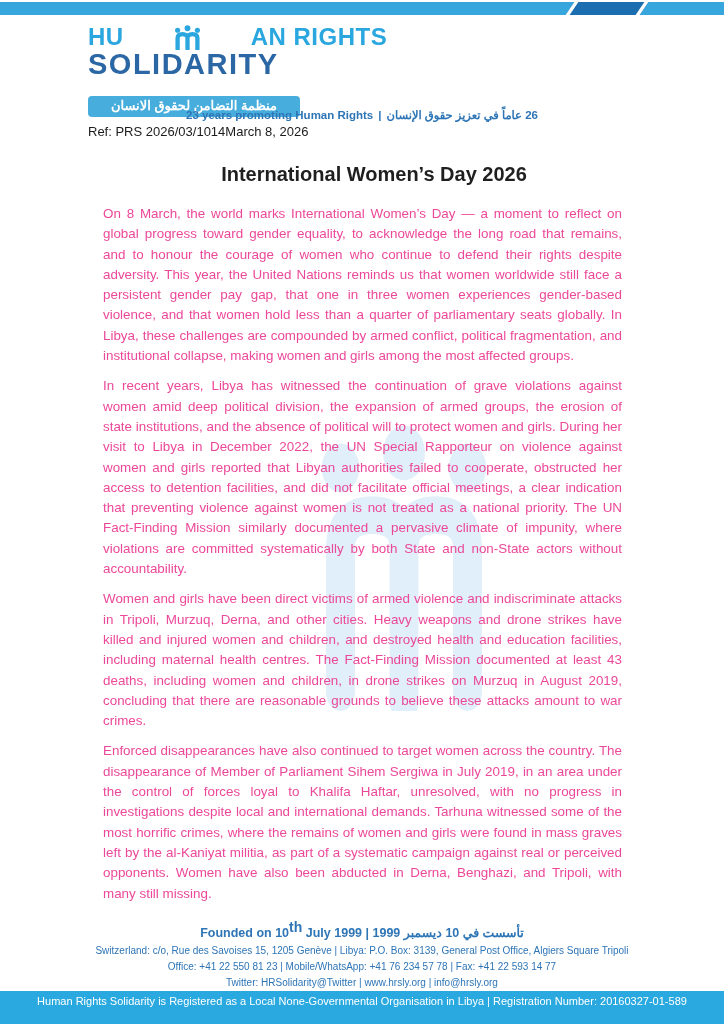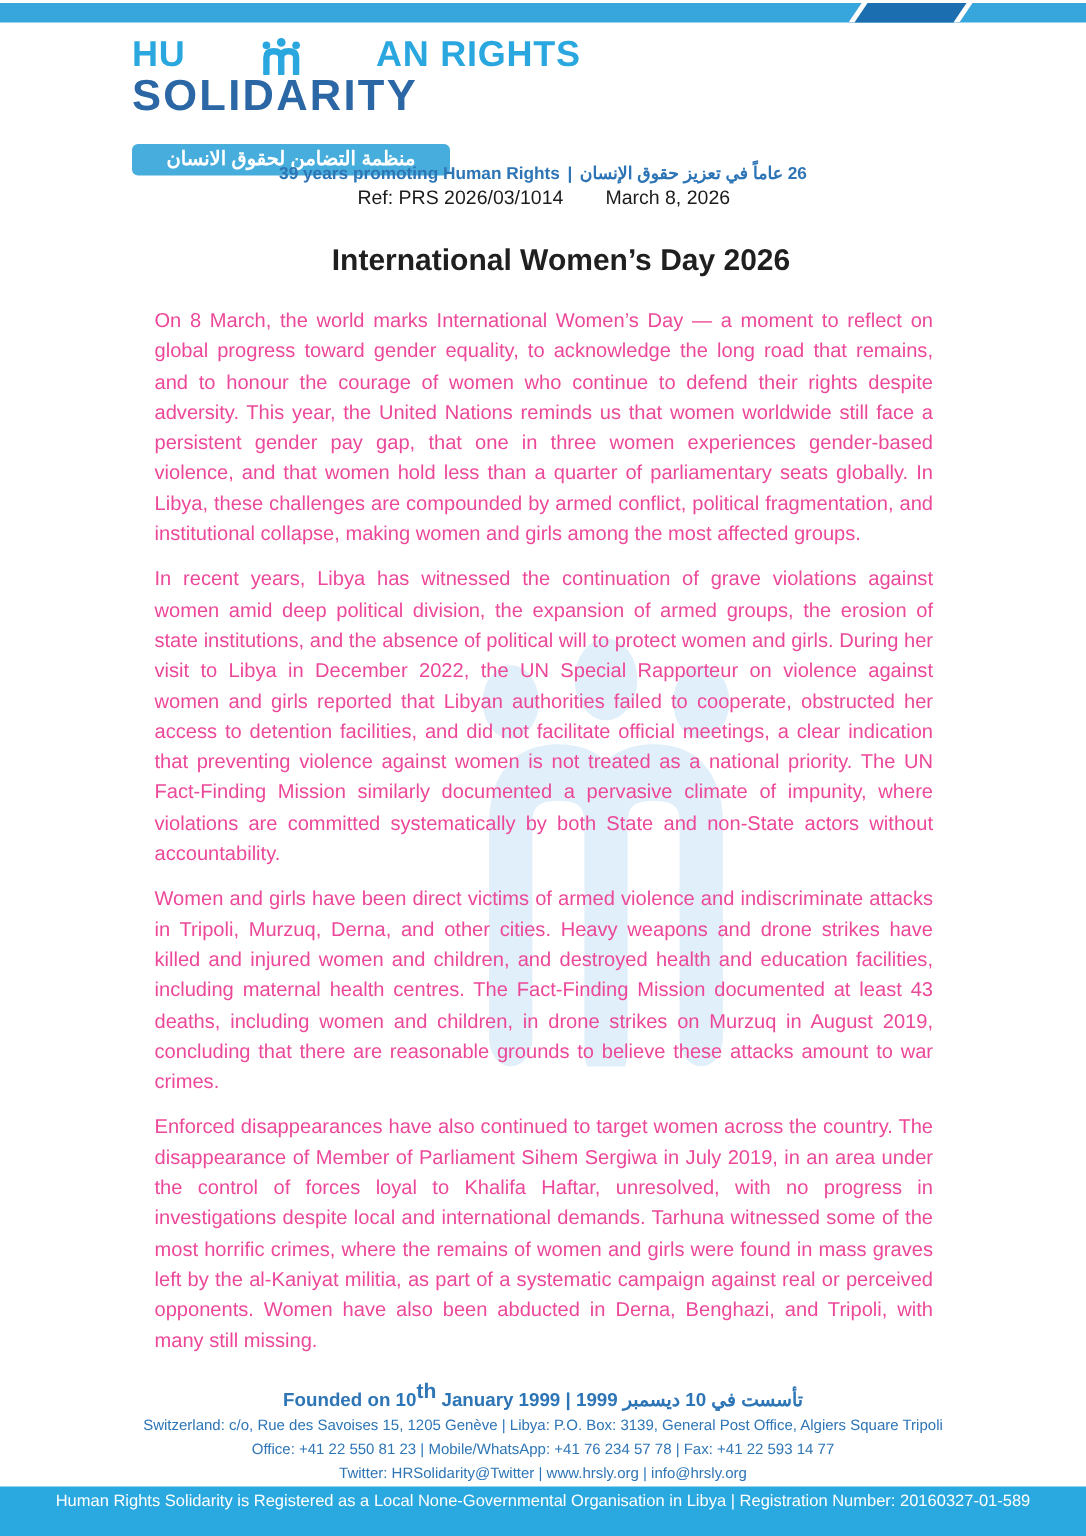--- a/index.html
+++ b/index.html
@@ -21,21 +21,21 @@
   .logo-arabic{
     margin-top:17px;background:#47addc;border-radius:4px;color:#ffffff;
     font-size:13px;font-weight:bold;text-align:center;padding:2px 6px 4px 6px;direction:rtl;
   }
   
   .tagline{position:absolute;top:108px;left:0;width:724px;text-align:center;
     font-size:11.5px;font-weight:bold;color:#2e75b6;}
   .tagline .sep{margin:0 5px;}
   
   .ref-row{position:absolute;top:124px;left:88px;width:549px;display:flex;
-    justify-content:center;font-size:13px;color:#1c1c1c;gap:28px;}
+    justify-content:flex-start;font-size:13px;color:#1c1c1c;}
   
   .doc-title{position:absolute;top:163px;left:0;width:724px;text-align:center;
     font-size:20px;font-weight:bold;color:#1f1f1f;padding-left:12px;}
   
   .watermark{position:absolute;left:303px;top:419px;width:202px;height:292px;z-index:0;}
   
   .content{position:absolute;top:204px;left:103px;width:519px;z-index:1;
     font-size:13.4px;line-height:20.3px;color:#ec4899;text-align:justify;}
   .content p{margin:0 0 10px 0;}
   
@@ -67,21 +67,21 @@
           </g>
           <path d="M8,29 V16 Q8,11 14,11 Q20,11 20,16 V29 M20,16 Q20,11 26,11 Q32,11 32,16 V29" fill="none" stroke="#2aa7df" stroke-width="5.2" stroke-linecap="round"></path>
         </svg></span>
         <span>AN RIGHTS</span>
     </div>
     <div class="logo-line2">SOLIDARITY</div>
     <div class="logo-arabic">منظمة التضامن لحقوق الانسان</div>
   </div>
 
   <div class="tagline">
-    <span>39 years promoting Human Rights</span><span class="sep">|</span><span class="ar">26 عاماً في تعزيز حقوق الإنسان</span>
+    <span>23 years promoting Human Rights</span><span class="sep">|</span><span class="ar">26 عاماً في تعزيز حقوق الإنسان</span>
   </div>
 
   <div class="ref-row">
     <span>Ref: PRS 2026/03/1014</span>
     <span>March 8, 2026</span>
   </div>
 
   <div class="doc-title">International Women’s Day 2026</div>
 
   <svg class="watermark" viewBox="0 0 280 310" preserveAspectRatio="none">
@@ -95,21 +95,21 @@
 
   <div class="content">
     <p>On 8 March, the world marks International Women’s Day — a moment to reflect on global progress toward gender equality, to acknowledge the long road that remains, and to honour the courage of women who continue to defend their rights despite adversity. This year, the United Nations reminds us that women worldwide still face a persistent gender pay gap, that one in three women experiences gender-based violence, and that women hold less than a quarter of parliamentary seats globally. In Libya, these challenges are compounded by armed conflict, political fragmentation, and institutional collapse, making women and girls among the most affected groups.</p>
     <p>In recent years, Libya has witnessed the continuation of grave violations against women amid deep political division, the expansion of armed groups, the erosion of state institutions, and the absence of political will to protect women and girls. During her visit to Libya in December 2022, the UN Special Rapporteur on violence against women and girls reported that Libyan authorities failed to cooperate, obstructed her access to detention facilities, and did not facilitate official meetings, a clear indication that preventing violence against women is not treated as a national priority. The UN Fact-Finding Mission similarly documented a pervasive climate of impunity, where violations are committed systematically by both State and non-State actors without accountability.</p>
     <p>Women and girls have been direct victims of armed violence and indiscriminate attacks in Tripoli, Murzuq, Derna, and other cities. Heavy weapons and drone strikes have killed and injured women and children, and destroyed health and education facilities, including maternal health centres. The Fact-Finding Mission documented at least 43 deaths, including women and children, in drone strikes on Murzuq in August 2019, concluding that there are reasonable grounds to believe these attacks amount to war crimes.</p>
     <p>Enforced disappearances have also continued to target women across the country. The disappearance of Member of Parliament Sihem Sergiwa in July 2019, in an area under the control of forces loyal to Khalifa Haftar, unresolved, with no progress in investigations despite local and international demands. Tarhuna witnessed some of the most horrific crimes, where the remains of women and girls were found in mass graves left by the al-Kaniyat militia, as part of a systematic campaign against real or perceived opponents. Women have also been abducted in Derna, Benghazi, and Tripoli, with many still missing.</p>
   </div>
 
   <div class="footer">
     <div class="founded">
-      <span>Founded on 10</span><sup>th</sup><span> January 1999 </span><span>| </span><span class="ar">تأسست في 10 ديسمبر 1999</span>
+      <span>Founded on 10</span><sup>th</sup><span> July 1999 </span><span>| </span><span class="ar">تأسست في 10 ديسمبر 1999</span>
     </div>
     <div class="footer-line">Switzerland: c/o, Rue des Savoises 15, 1205 Genève | Libya: P.O. Box: 3139, General Post Office, Algiers Square Tripoli</div>
     <div class="footer-line">Office: +41 22 550 81 23 | Mobile/WhatsApp: +41 76 234 57 78 | Fax: +41 22 593 14 77</div>
     <div class="footer-line">Twitter: HRSolidarity@Twitter | www.hrsly.org | info@hrsly.org</div>
   </div>
 
   <div class="bottom-bar">
     <div class="bottom-bar-text">Human Rights Solidarity is Registered as a Local None-Governmental Organisation in Libya | Registration Number: 20160327-01-589</div>
   </div>
 

